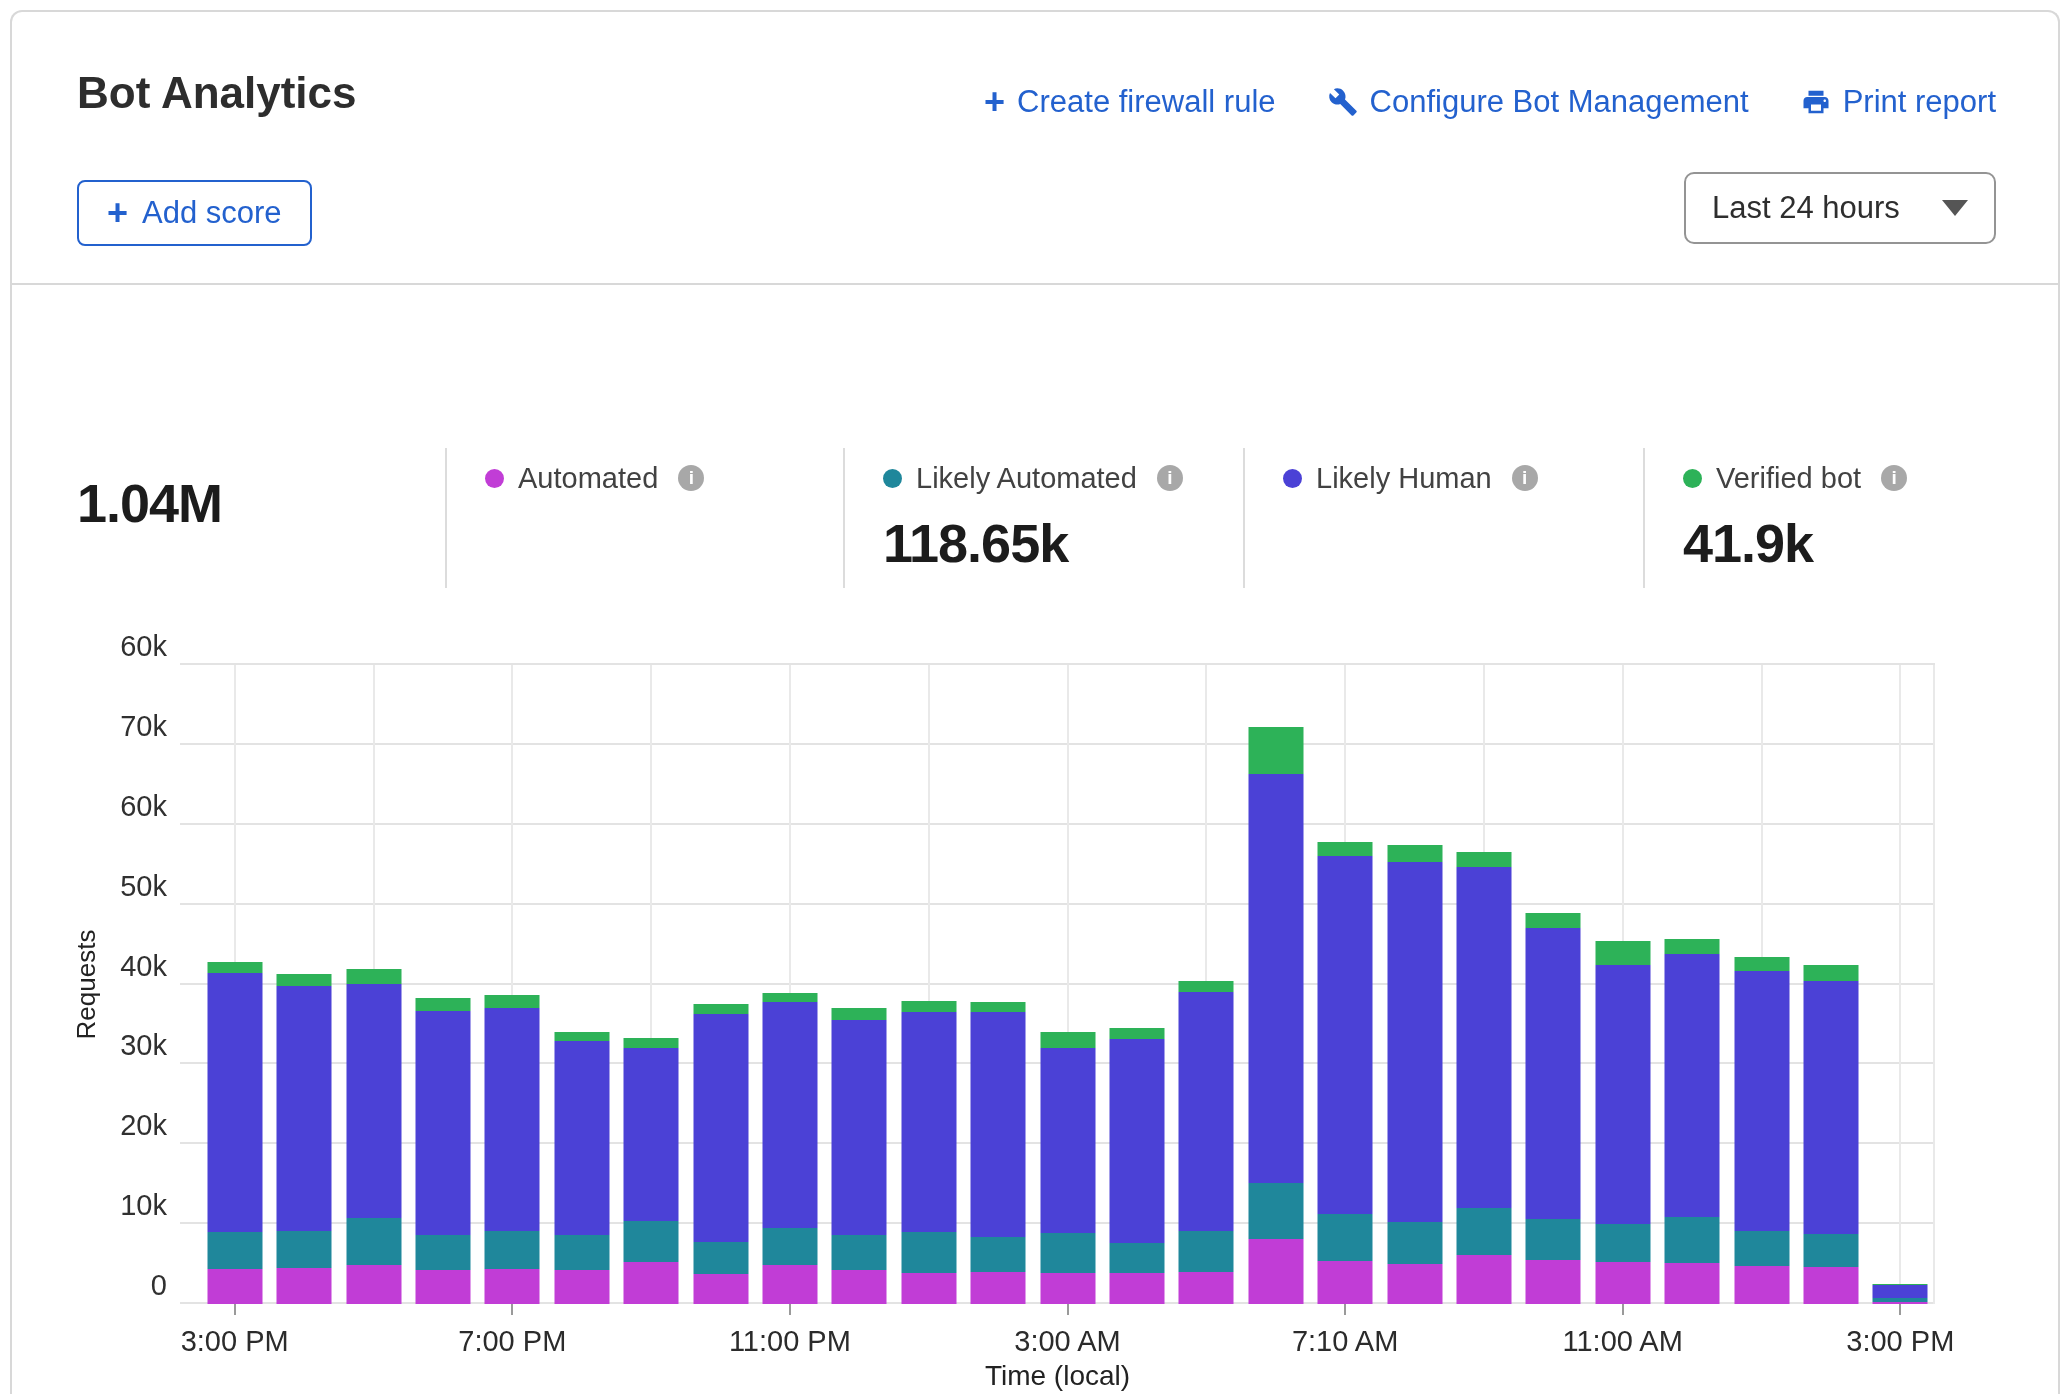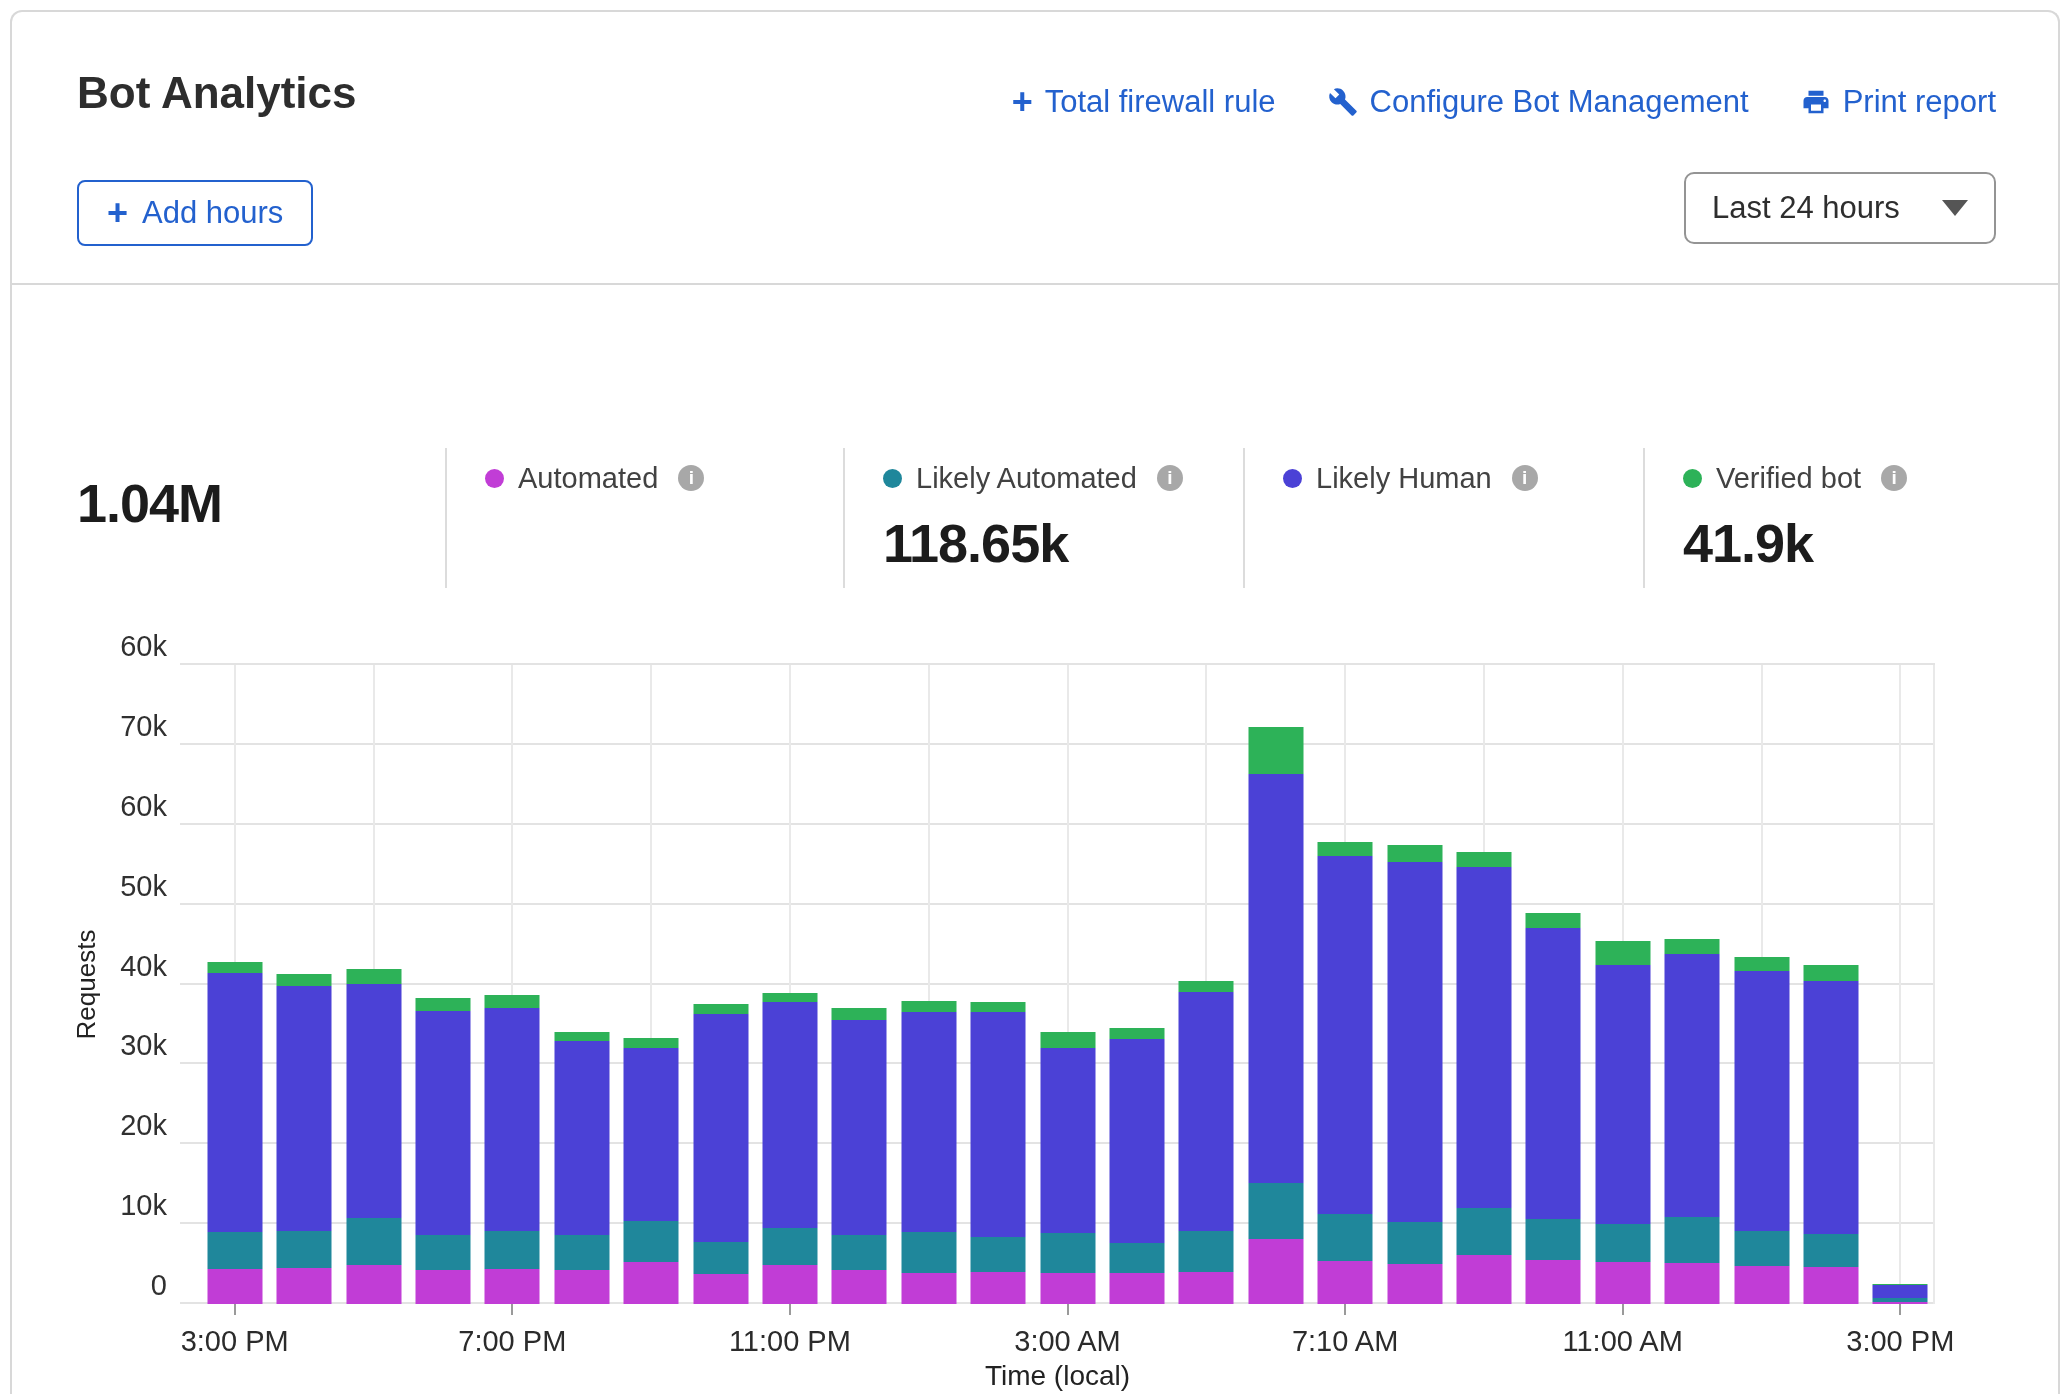--- a/index.html
+++ b/index.html
@@ -68,21 +68,21 @@
 <body>
 
 <div class="card">
 
   <div class="header-section">
     <div class="page-title">Bot Analytics</div>
 
     <div class="actions">
       <div class="action-link">
         <span class="plus-glyph">+</span>
-        <span>Total firewall rule</span>
+        <span>Create firewall rule</span>
       </div>
       <div class="action-link">
         <span>
           <svg width="30" height="30" viewBox="0 0 24 24" fill="#2361ce">
               <path d="M22.7 19l-9.1-9.1c.9-2.3.4-5-1.5-6.9-2-2-5-2.4-7.4-1.3L9 6 6 9 1.6 4.7C.4 7.1.9 10.1 2.9 12.1c1.9 1.9 4.6 2.4 6.9 1.5l9.1 9.1c.4.4 1 .4 1.4 0l2.3-2.3c.5-.4.5-1.1.1-1.4z"></path>
             </svg>
         </span>
         <span>Configure Bot Management</span>
       </div>
       <div class="action-link">
@@ -90,21 +90,21 @@
           <svg width="30" height="30" viewBox="0 0 24 24" fill="#2361ce">
               <path d="M19 8H5c-1.66 0-3 1.34-3 3v6h4v4h12v-4h4v-6c0-1.66-1.34-3-3-3zm-3 11H8v-5h8v5zm3-7c-.55 0-1-.45-1-1s.45-1 1-1 1 .45 1 1-.45 1-1 1zm-1-9H6v4h12V3z"></path>
             </svg>
         </span>
         <span>Print report</span>
       </div>
     </div>
 
     <button class="add-filter-btn">
       <span class="plus-glyph">+</span>
-      <span>Add hours</span>
+      <span>Add score</span>
     </button>
 
     <div class="time-select">
       <span class="time-select-value">Last 24 hours</span>
       <span class="caret-down"></span>
     </div>
   </div>
 
 
   <div class="stats-row">

